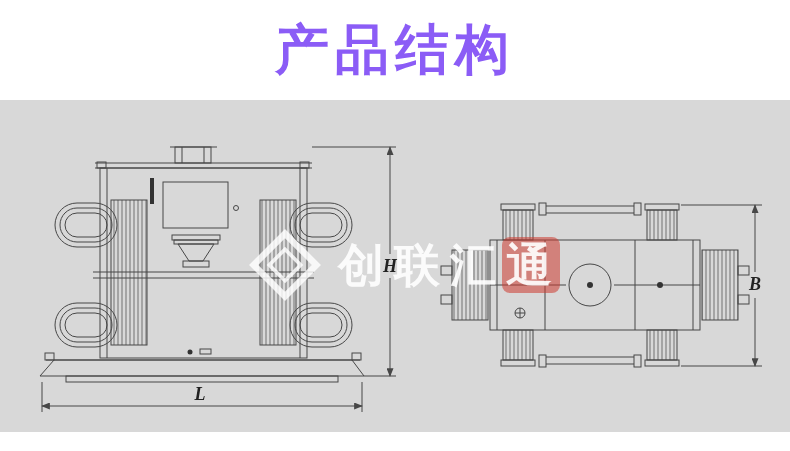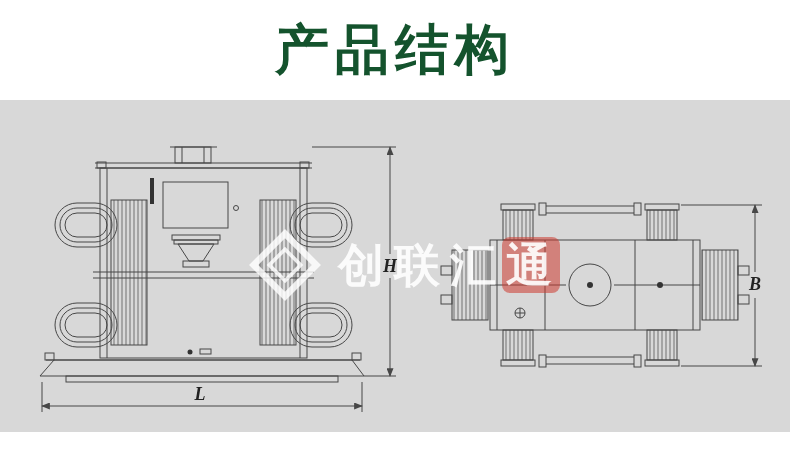--- a/index.html
+++ b/index.html
@@ -6,21 +6,21 @@
   .page {
     position:relative; width:790px; height:451px; background:#ffffff;
     font-family:"Liberation Sans", sans-serif; overflow:hidden;
   }
   .header {
     height:100px; display:flex; align-items:center; justify-content:center;
     background:#ffffff;
   }
   .title {
     margin:0; font-size:54px; font-weight:900; letter-spacing:6px;
-    color:#14532d; font-family:"DejaVu Sans","Liberation Sans",sans-serif;
+    color:#8b5cf6; font-family:"DejaVu Sans","Liberation Sans",sans-serif;
   }
   .canvas {
     position:relative; width:790px; height:332px; background:#d8d8d8;
   }
   svg.drawing { display:block; }
   .ln { stroke:#474747; fill:none; stroke-width:1; }
   .dim-text {
     fill:#222; stroke:none; font-family:"Liberation Serif", serif;
     font-style:italic; font-size:18px; font-weight:bold;
   }

